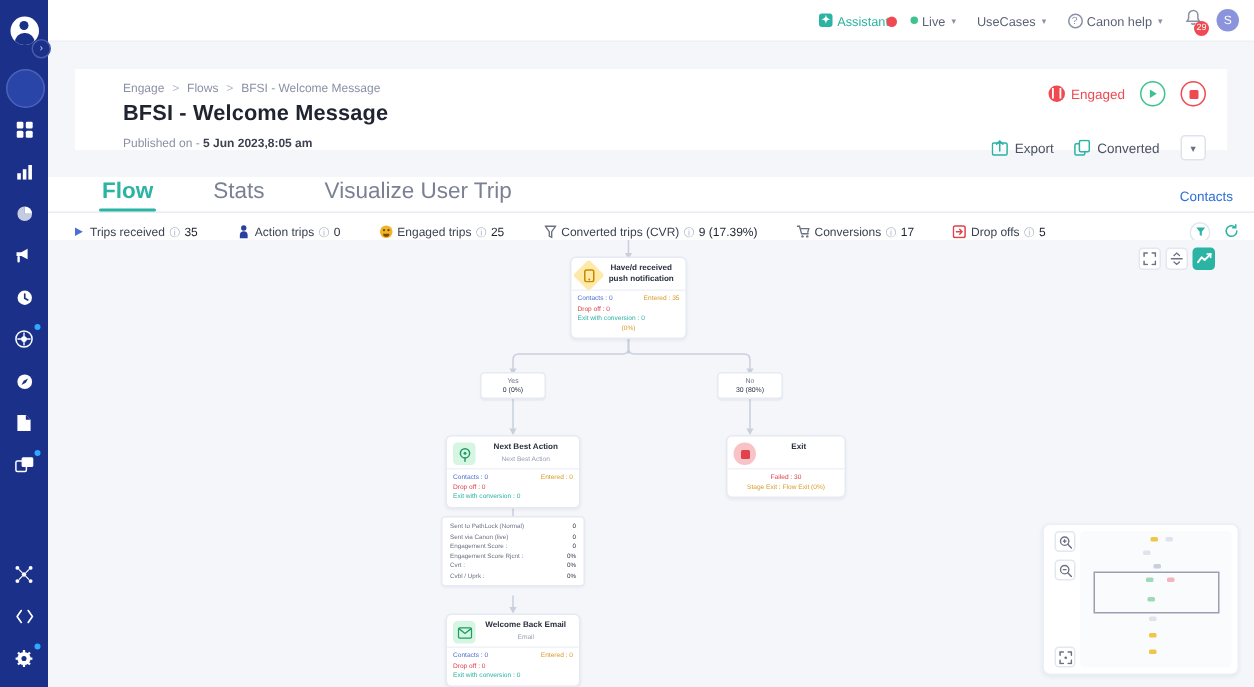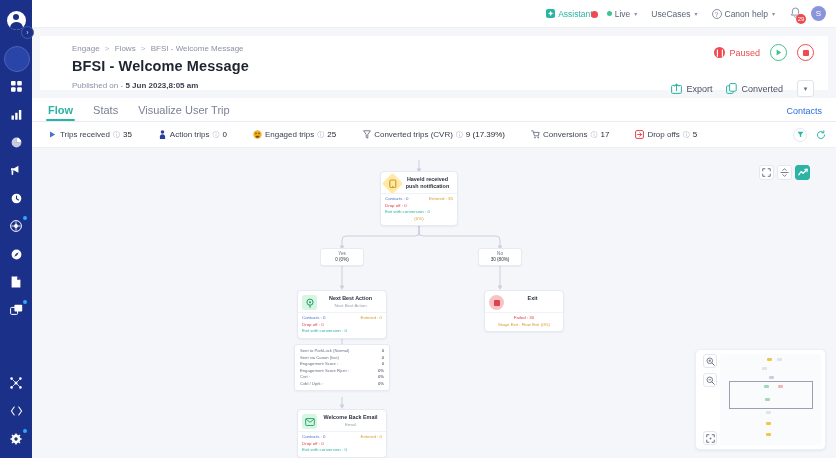--- a/index.html
+++ b/index.html
@@ -111,21 +111,21 @@
   }
   .avatar-top {
     width: 15px; height: 15px; border-radius: 50%;
     background: #8b93dd; color: #fff;
     font-size: 8px; line-height: 15px; text-align: center;
     margin-left: 4px; cursor: pointer;
   }
 
   
   .headercard {
-    background: #fff; margin: 8px;
+    background: #fff; margin: 18px;
     padding: 8px 16px 0 32px;
     position: relative;
   }
   .breadcrumb { font-size: 8px; color: #8b91a4; margin-bottom: 5px; }
   .breadcrumb .sep { margin: 0 3px; color: #b3b8c8; }
   .breadcrumb .crumb { cursor: pointer; }
   .page-title { font-size: 14.5px; font-weight: bold; color: #1f2430; letter-spacing: .1px; }
   .published { font-size: 8px; color: #8b91a4; margin-top: 7px; }
   .published b { color: #3c4252; font-weight: bold; }
 
@@ -168,23 +168,24 @@
   }
 
   
   .tabs {
     background: #fff; padding: 0 16px;
     display: flex; align-items: flex-end; gap: 20px;
     border-bottom: 1px solid #e8ebf2;
     height: 24px; position: relative;
   }
   .tab {
-    font-size: 11px; color: #7b8194;
+    font-size: 15px; color: #7b8194;
     padding-bottom: 5px; cursor: pointer;
     position: relative;
+    margin-left: 20px;
   }
   .tab.active { color: #2bb3a3; font-weight: bold; }
   .tab.active::after {
     content: ""; position: absolute; left: -2px; right: -2px; bottom: 0;
     height: 2px; background: #2bb3a3; border-radius: 1px;
   }
   .settings-link {
     position: absolute; right: 14px; bottom: 5px;
     font-size: 9px; color: #2b6fd8; cursor: pointer;
   }
@@ -463,21 +464,21 @@
         <span class="crumb">BFSI - Welcome Message</span>
       </div>
       <div class="page-title">BFSI - Welcome Message</div>
       <div class="published">
         <span>Published on - </span><b>5 Jun 2023,8:05 am</b>
       </div>
 
       <div class="hc-right">
         <div class="paused">
           <span class="paused-ic">❙❙</span>
-          <span>Paused</span>
+          <span>Engaged</span>
         </div>
         <div class="rbtn play">
           <svg width="6" height="7" viewBox="0 0 6 7">
               <path d="M0.6 0.6 5.2 3.5 0.6 6.4z" fill="#3ec28f"></path>
             </svg>
         </div>
         <div class="rbtn stop">
           <span></span>
         </div>
       </div>

